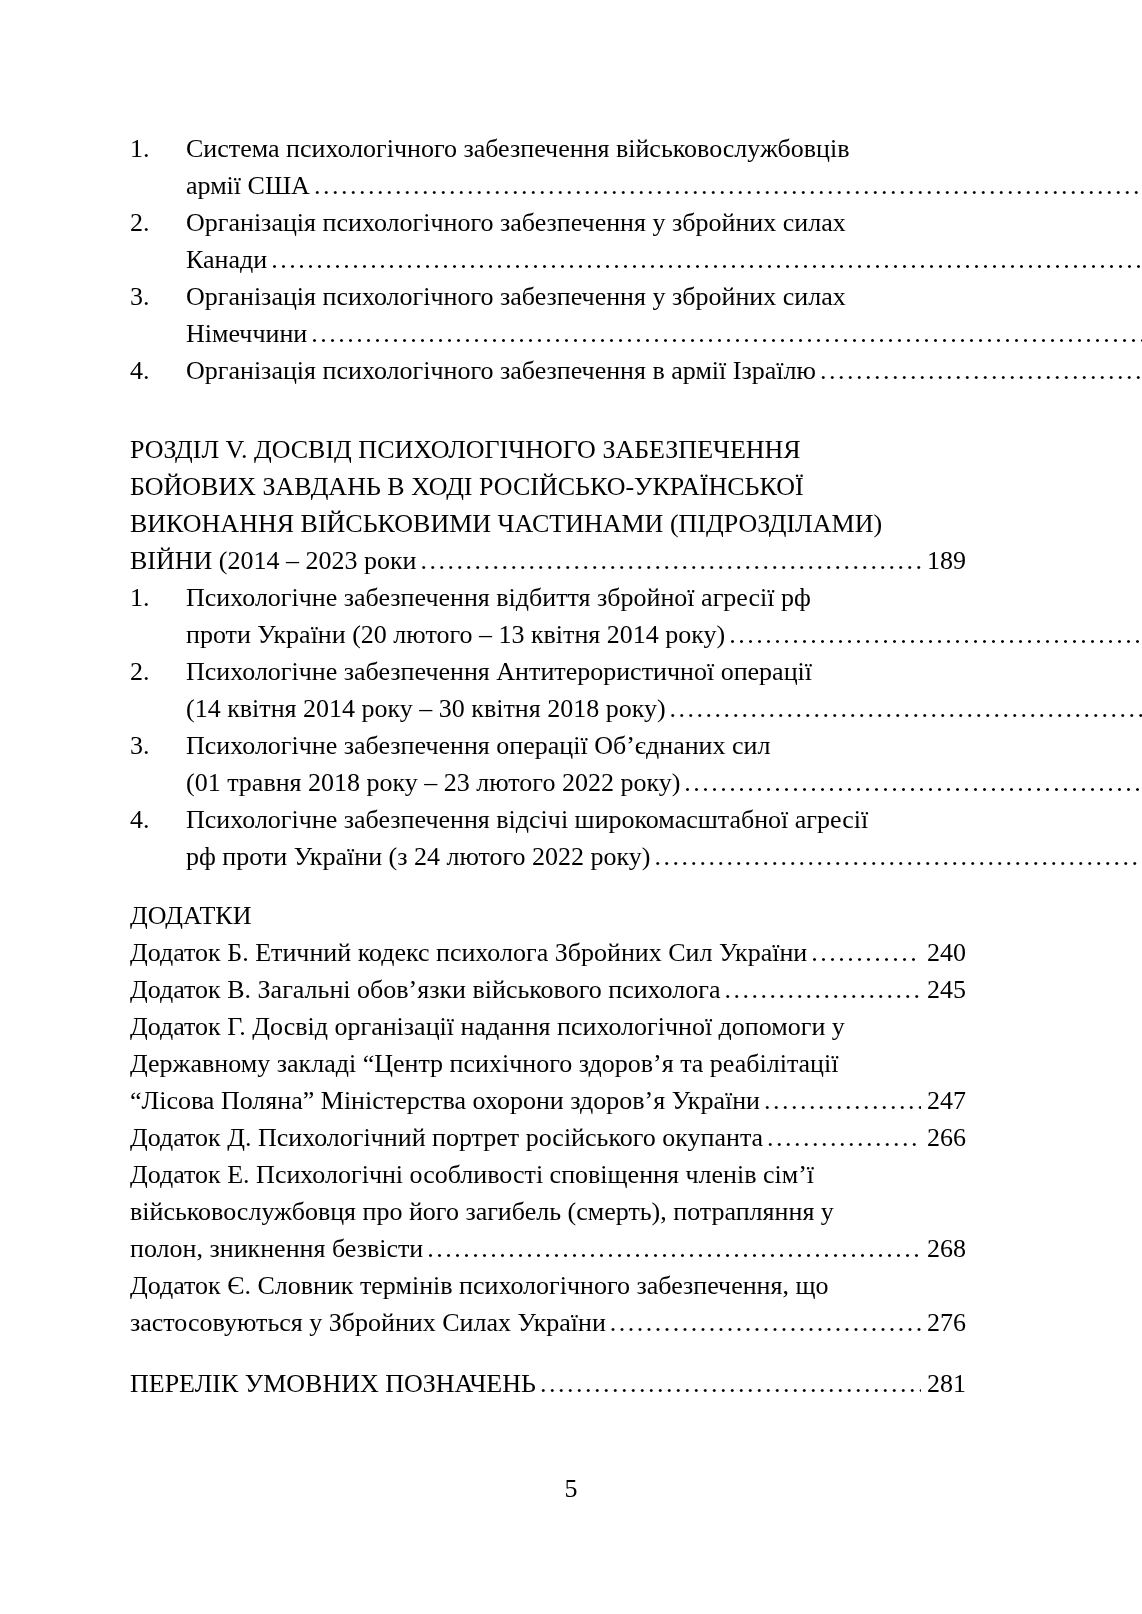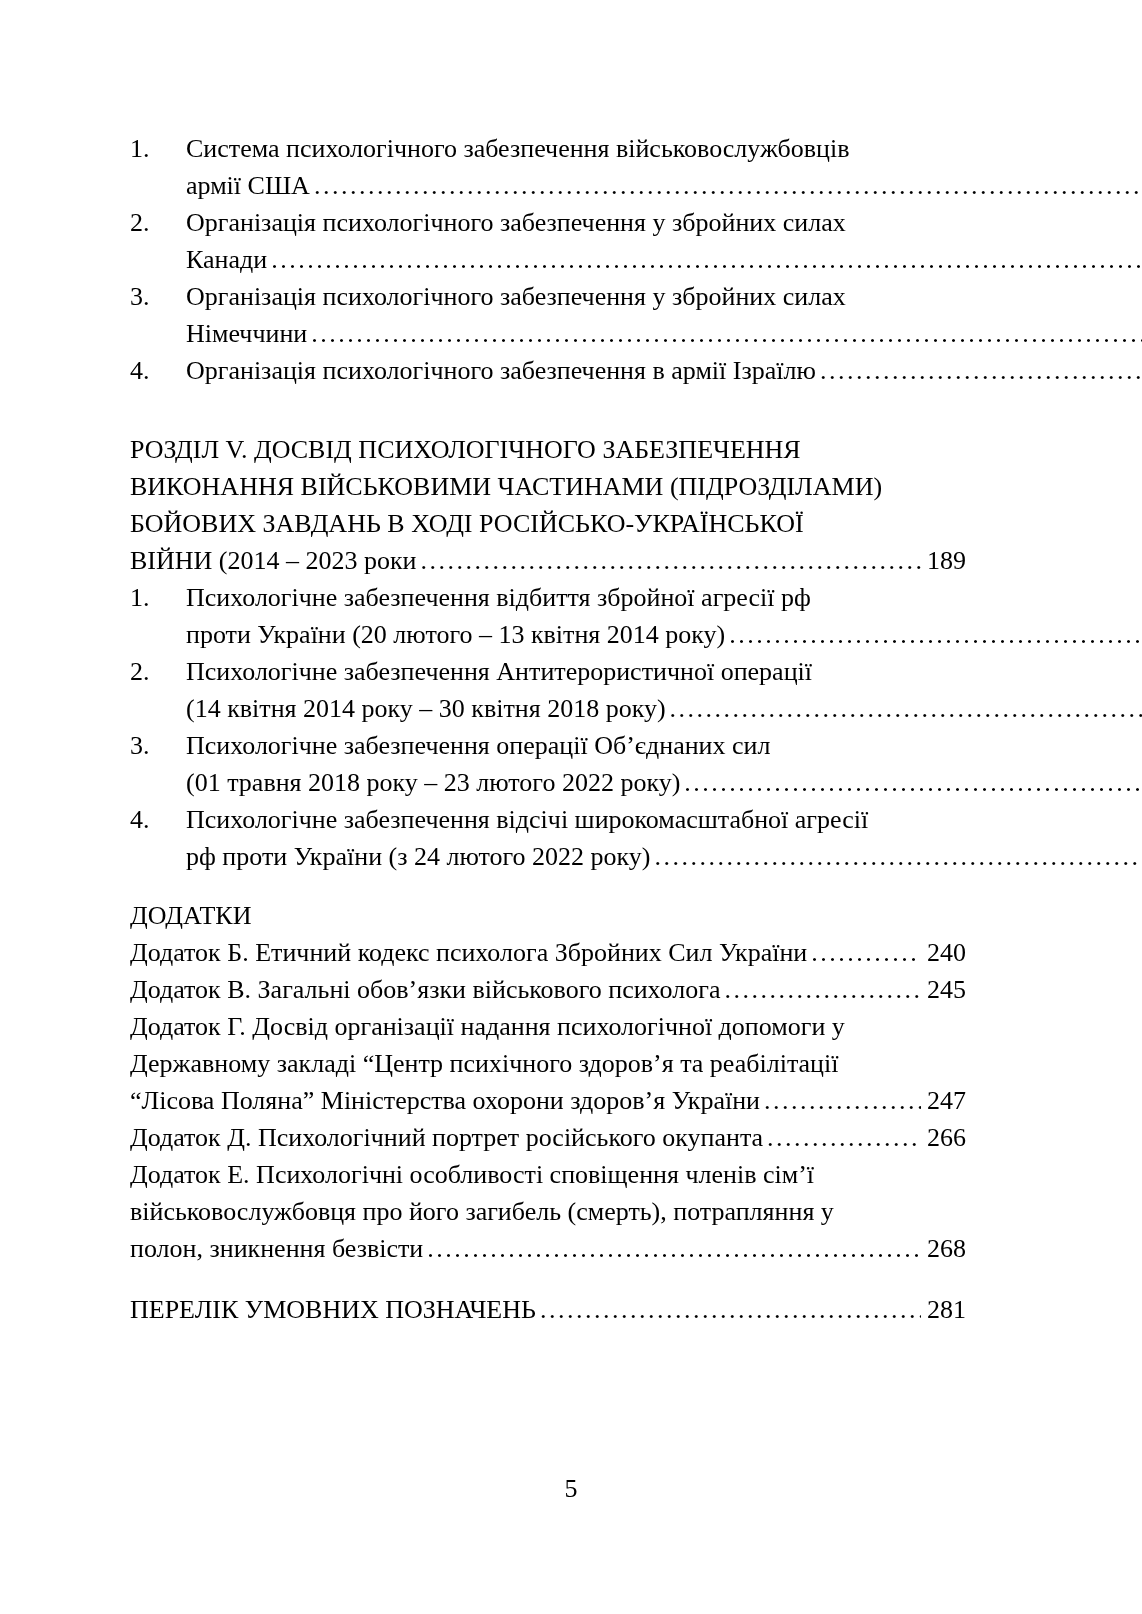--- a/index.html
+++ b/index.html
@@ -88,22 +88,22 @@
           <div class="num-body">
             <div class="lastline">
               <span class="ltext">Організація психологічного забезпечення в армії Ізраїлю</span>
               <span class="leader"></span>
             </div>
           </div>
         </div>
       </div>
       <div class="block-chapter">
         <div class="entry-line">РОЗДІЛ V. ДОСВІД ПСИХОЛОГІЧНОГО ЗАБЕЗПЕЧЕННЯ</div>
+        <div class="entry-line">БОЙОВИХ ЗАВДАНЬ В ХОДІ РОСІЙСЬКО-УКРАЇНСЬКОЇ</div>
         <div class="entry-line">ВИКОНАННЯ ВІЙСЬКОВИМИ ЧАСТИНАМИ (ПІДРОЗДІЛАМИ)</div>
-        <div class="entry-line">БОЙОВИХ ЗАВДАНЬ В ХОДІ РОСІЙСЬКО-УКРАЇНСЬКОЇ</div>
         <div class="lastline">
           <span class="ltext">ВІЙНИ (2014 – 2023 роки</span>
           <span class="leader"></span>
           <span class="pagenum">189</span>
         </div>
       </div>
       <div class="block-numlist">
         <div class="num-item">
           <div class="num-cell">1.</div>
           <div class="num-body">
@@ -177,20 +177,28 @@
             <span class="pagenum">266</span>
           </div>
         </div>
         <div class="entry">
           <div class="entry-line">Додаток Е.  Психологічні особливості сповіщення членів сім’ї</div>
           <div class="entry-line">військовослужбовця про його загибель (смерть), потрапляння у</div>
           <div class="lastline">
             <span class="ltext">полон, зникнення безвісти</span>
             <span class="leader"></span>
             <span class="pagenum">268</span>
+          </div>
+        </div>
+        <div class="entry">
+          <div class="entry-line">Додаток Є. Словник термінів психологічного забезпечення, що</div>
+          <div class="lastline">
+            <span class="ltext">застосовуються у Збройних Силах України</span>
+            <span class="leader"></span>
+            <span class="pagenum">276</span>
           </div>
         </div>
       </div>
       <div class="block-final">
         <div class="lastline">
           <span class="ltext">ПЕРЕЛІК УМОВНИХ ПОЗНАЧЕНЬ</span>
           <span class="leader"></span>
           <span class="pagenum">281</span>
         </div>
       </div>

